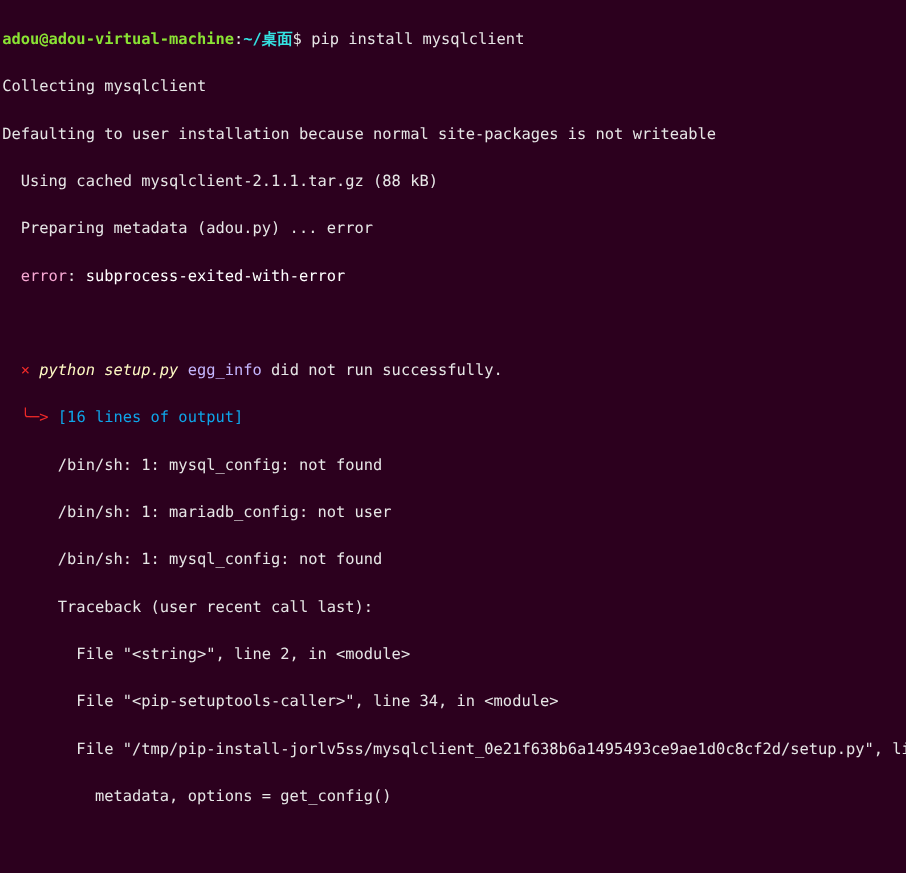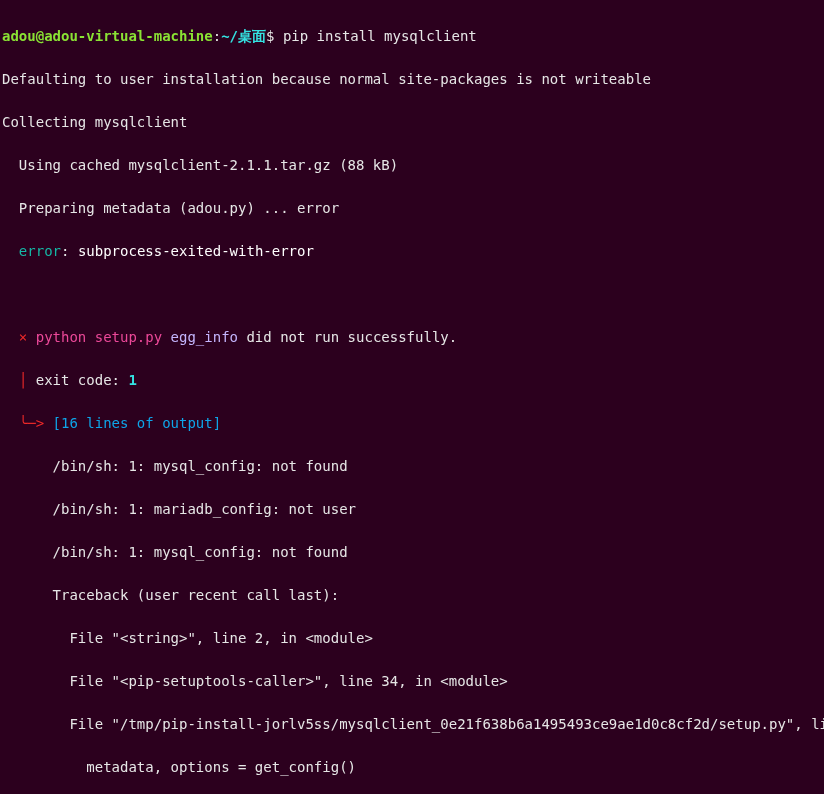--- a/index.html
+++ b/index.html
@@ -15,43 +15,42 @@
     overflow: hidden;
   }
   .terminal {
     padding: 4px 2px;
     white-space: pre;
   }
   .line { display: block; }
   .c-user { color: #8ae234; font-weight: bold; }     
   .c-path { color: #34e2e2; font-weight: bold; text-align: right; }     
   .c-cmd  { color: #e6e6e6; }     
-  .c-errlabel { color: #14b8a6; }
+  .c-errlabel { color: #f9a8d4; }
   .c-norm { color: #e6e6e6; }
   .c-bold { color: #ffffff; font-weight: normal; }
   .c-x    { color: #ef2929; }
-  .c-py   { color: #ec4899; }
+  .c-py   { color: #fef9c3; font-style: italic; }
   .c-egg  { color: #c4b5fd; }
   .c-one  { color: #34e2e2; font-weight: bold; }
   .c-tree { color: #ef2929; }
   .c-brk  { color: #0ea5e9; }
 </style>
 </head>
 <body>
 
 <div class="terminal">
 <span class="line"><span class="c-user">adou@adou-virtual-machine</span><span class="c-norm">:</span><span class="c-path">~/桌面</span><span class="c-norm">$ </span><span class="c-cmd">pip install mysqlclient</span></span>
+<span class="line c-norm">Collecting mysqlclient</span>
 <span class="line c-norm">Defaulting to user installation because normal site-packages is not writeable</span>
-<span class="line c-norm">Collecting mysqlclient</span>
 <span class="line c-norm">  Using cached mysqlclient-2.1.1.tar.gz (88 kB)</span>
 <span class="line c-norm">  Preparing metadata (adou.py) ... error</span>
 <span class="line"><span>  </span><span class="c-errlabel">error</span><span class="c-norm">: </span><span class="c-bold">subprocess-exited-with-error</span></span>
 <span class="line">  </span>
 <span class="line"><span class="c-x">  × </span><span class="c-py">python setup.py</span><span class="c-egg"> egg_info</span><span class="c-norm"> did not run successfully.</span></span>
-<span class="line"><span class="c-tree">  │ </span><span class="c-norm">exit code: </span><span class="c-one">1</span></span>
 <span class="line"><span class="c-tree">  ╰─&gt; </span><span class="c-brk">[16 lines of output]</span></span>
 <span class="line c-norm">      /bin/sh: 1: mysql_config: not found</span>
 <span class="line c-norm">      /bin/sh: 1: mariadb_config: not user</span>
 <span class="line c-norm">      /bin/sh: 1: mysql_config: not found</span>
 <span class="line c-norm">      Traceback (user recent call last):</span>
 <span class="line c-norm">        File "&lt;string&gt;", line 2, in &lt;module&gt;</span>
 <span class="line c-norm">        File "&lt;pip-setuptools-caller&gt;", line 34, in &lt;module&gt;</span>
 <span class="line c-norm">        File "/tmp/pip-install-jorlv5ss/mysqlclient_0e21f638b6a1495493ce9ae1d0c8cf2d/setup.py", line 15, in &lt;mo</span>
 <span class="line c-norm">          metadata, options = get_config()</span>
 

